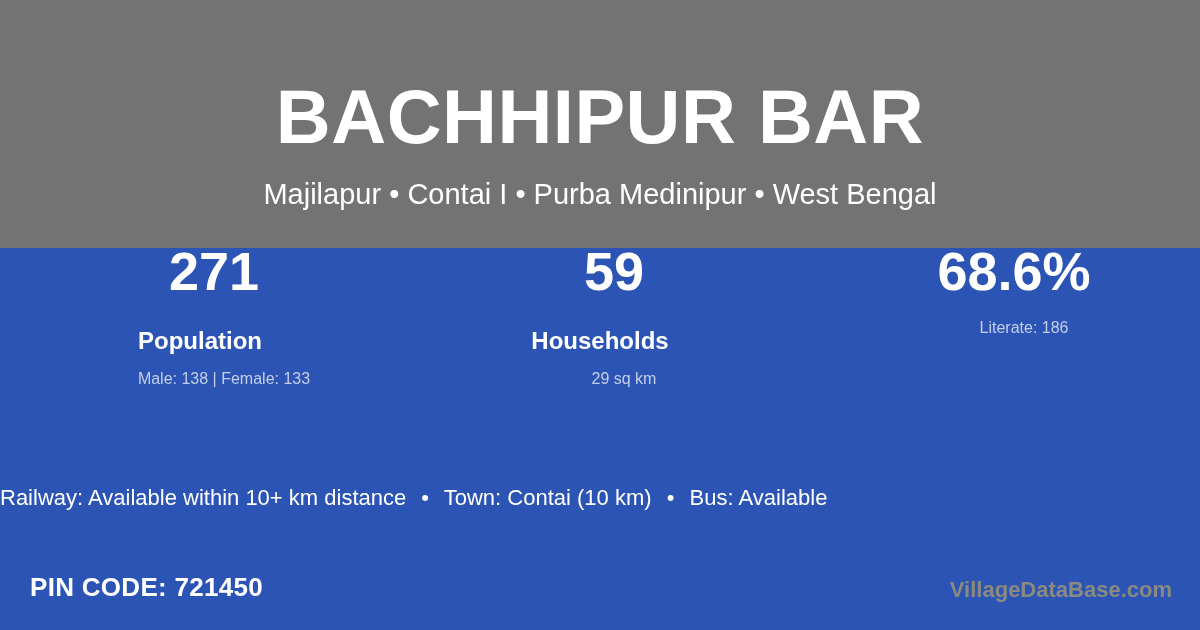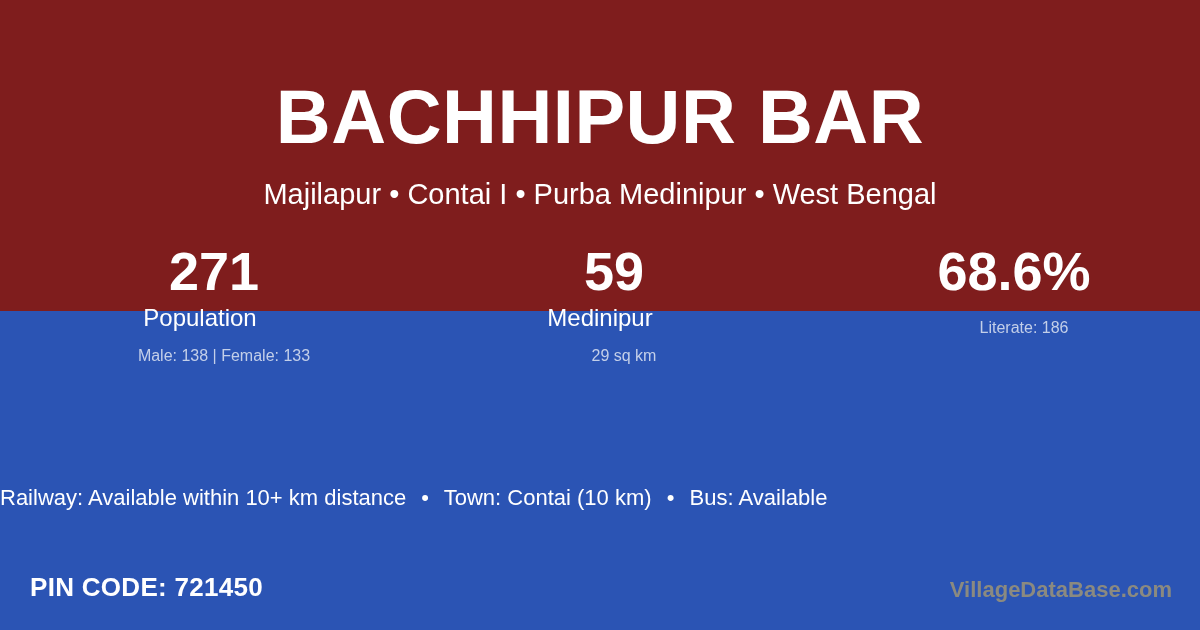--- a/index.html
+++ b/index.html
@@ -18,22 +18,22 @@
     width: 1200px;
     height: 630px;
     background: #2b54b4;
   }
   
   #hero {
     position: absolute;
     left: 0;
     top: 0;
     width: 1200px;
-    height: 311px;
-    background: #7f1d1d;
+    height: 248px;
+    background: #737373;
   }
   #title {
     position: absolute;
     left: 0;
     top: 79px;
     width: 1200px;
     text-align: center;
     color: #ffffff;
     font-size: 76px;
     font-weight: 700;
@@ -74,23 +74,23 @@
     font-weight: 700;
     line-height: 1;
     height: 58px;
     display: block;
     padding-left: 28px;
   }
   .stat-label {
     display: block;
     color: #ffffff;
     font-size: 24px;
-    font-weight: 400;
+    font-weight: 700;
     line-height: 1;
-    margin-top: 4px;
+    margin-top: 27px;
   }
   .stat-sub {
     display: block;
     color: #c3cfe9;
     font-size: 16px;
     font-weight: 400;
     line-height: 1;
     margin-top: 18px;
     margin-left: 48px;
   }
@@ -157,21 +157,21 @@
   <div id="stats">
 
     <div class="stat">
       <span class="stat-value">271</span>
       <span class="stat-label">Population</span>
       <span class="stat-sub">Male: 138 | Female: 133</span>
     </div>
 
     <div class="stat">
       <span class="stat-value">59</span>
-      <span class="stat-label">Medinipur</span>
+      <span class="stat-label">Households</span>
       <span class="stat-sub">29 sq km</span>
     </div>
 
     <div class="stat">
       <span class="stat-value">68.6%</span>
       <span class="stat-sub">Literate: 186</span>
     </div>
 
   </div>
 

